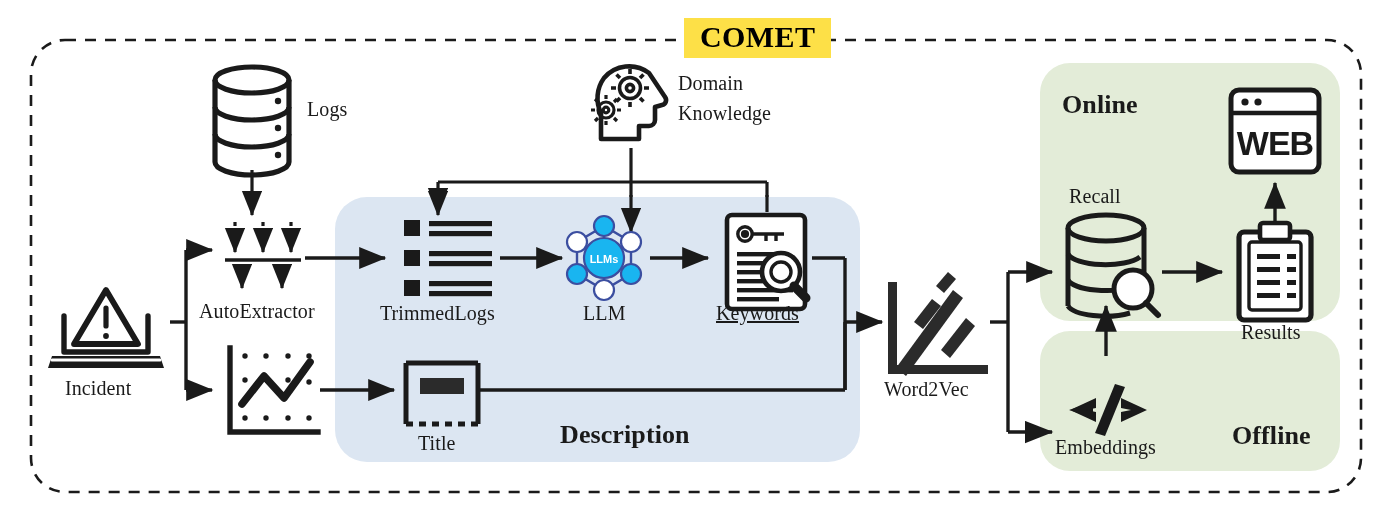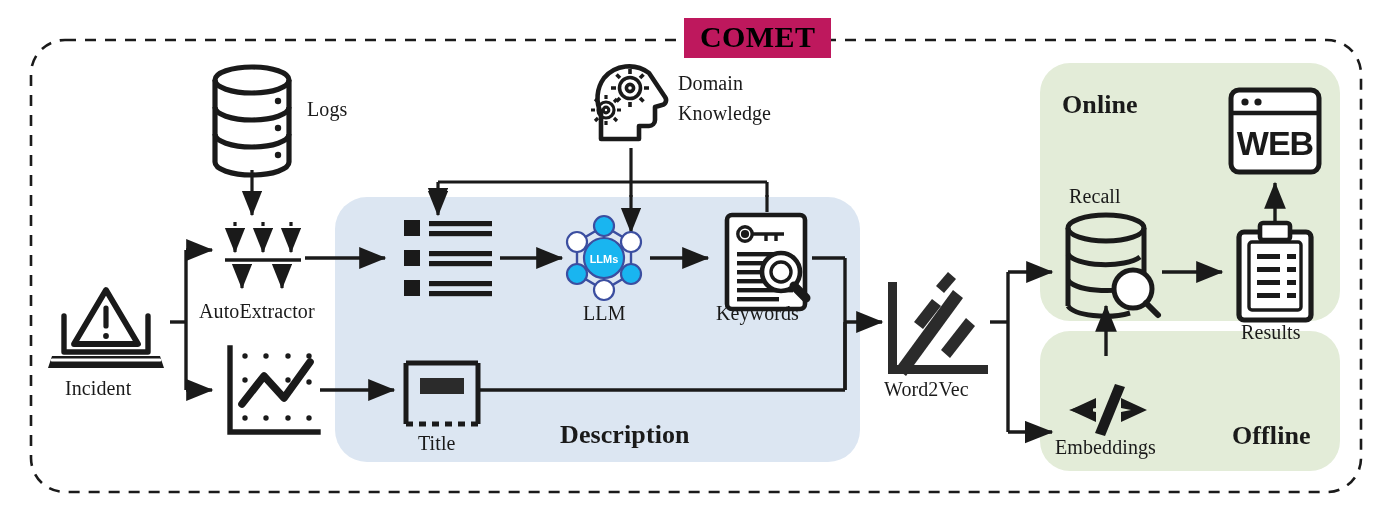--- a/index.html
+++ b/index.html
@@ -34,21 +34,21 @@
     font-weight: bold;
     font-size: 30px;
     letter-spacing: .4px;
   }
   .bold-panel {
     font-weight: bold;
     font-size: 26px;
   }
   .comet-box {
     position: absolute;
-    background: #be185d;
+    background: #fde047;
     padding: 2px 16px 4px 16px;
     z-index: 6;
   }
 </style>
 </head>
 <body>
 
 <div id="stage">
 
   <svg class="layer" viewBox="0 0 1400 514">
@@ -320,24 +320,25 @@
 
   <div class="lbl lbl-md" style="left:678px; top:72px;">Domain</div>
   <div class="lbl lbl-md" style="left:678px; top:102px;">Knowledge</div>
 
 
   <div class="lbl lbl-md" style="left:65px; top:377px;">Incident</div>
 
   <div class="lbl lbl-md" style="left:199px; top:300px;">AutoExtractor</div>
 
 
+  <div class="lbl lbl-md" style="left:380px; top:302px; z-index:5;">TrimmedLogs</div>
 
   <div class="lbl lbl-md" style="left:583px; top:302px; z-index:5;">LLM</div>
 
-  <div class="lbl lbl-md" style="left:716px; top:302px; z-index:5;">Keywords</div>
+  <div class="lbl lbl-md" style="left:716px; top:302px; z-index:5;text-decoration:underline;">Keywords</div>
 
   <div class="lbl lbl-md" style="left:418px; top:432px; z-index:5;">Title</div>
 
   <div class="lbl lbl-md" style="left:884px; top:378px;">Word2Vec</div>
 
   <div class="lbl lbl-md" style="left:1069px; top:185px; z-index:5;">Recall</div>
 
   <div class="lbl lbl-md" style="left:1241px; top:321px; z-index:5;">Results</div>
 
   <div class="lbl lbl-md" style="left:1055px; top:436px; z-index:5;">Embeddings</div>

